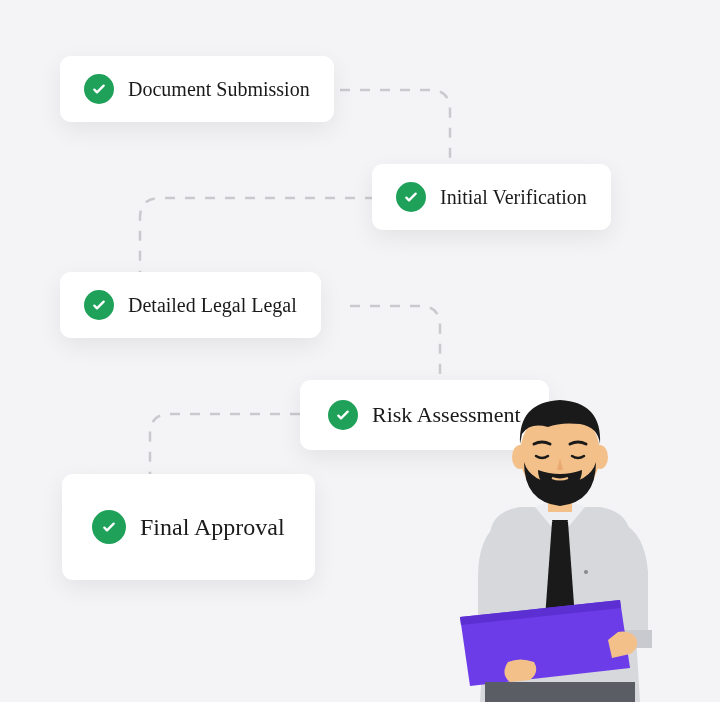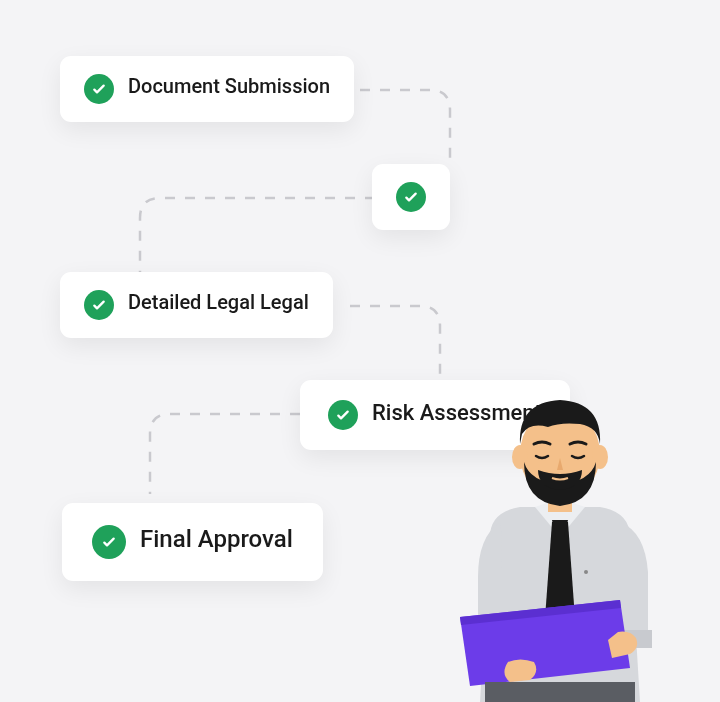--- a/index.html
+++ b/index.html
@@ -20,24 +20,25 @@
     height: 100%;
     pointer-events: none;
     z-index: 1;
   }
   .step-card {
     position: absolute;
     background: #ffffff;
     border-radius: 11px;
     padding: 18px 24px;
     display: flex;
-    align-items: flex-start;
+    align-items: center;
     gap: 14px;
     box-shadow: 0 8px 24px rgba(0,0,0,0.07);
     z-index: 2;
+    font-family: Liberation Serif, serif;
   }
   .check-circle {
     width: 30px;
     height: 30px;
     border-radius: 50%;
     background: #1fa15a;
     display: flex;
     align-items: center;
     justify-content: center;
     flex-shrink: 0;
@@ -47,21 +48,21 @@
     font-size: 20px;
     font-weight: 500;
     color: #1a1a1a;
     white-space: nowrap;
   }
   .step-1 { top: 56px; left: 60px; }
   .step-2 { top: 164px; left: 372px; }
   .step-3 { top: 272px; left: 60px; }
   .step-4 { top: 380px; left: 300px; padding: 20px 28px; }
   .step-4 .step-label { font-size: 22px; }
-  .step-5 { top: 503px; left: 62px; padding: 22px 30px; }
+  .step-5 { top: 474px; left: 62px; padding: 36px 30px; }
   .step-5 .check-circle { width: 34px; height: 34px; }
   .step-5 .step-label { font-size: 24px; }
   .person {
     position: absolute;
     bottom: 0;
     right: 30px;
     width: 260px;
     height: 330px;
     z-index: 3;
   }
@@ -84,20 +85,21 @@
   </span>
   <span class="step-label">Document Submission</span>
 </div>
 
 <div class="step-card step-2">
   <span class="check-circle">
     <svg viewBox="0 0 24 24" fill="none">
         <path d="M5 13l4 4L19 7" stroke="#fff" stroke-width="3.5" stroke-linecap="round" stroke-linejoin="round"></path>
       </svg>
   </span>
+  <span class="step-label">Initial Verification</span>
 </div>
 
 <div class="step-card step-3">
   <span class="check-circle">
     <svg viewBox="0 0 24 24" fill="none">
         <path d="M5 13l4 4L19 7" stroke="#fff" stroke-width="3.5" stroke-linecap="round" stroke-linejoin="round"></path>
       </svg>
   </span>
   <span class="step-label">Detailed Legal Legal</span>
 </div>

